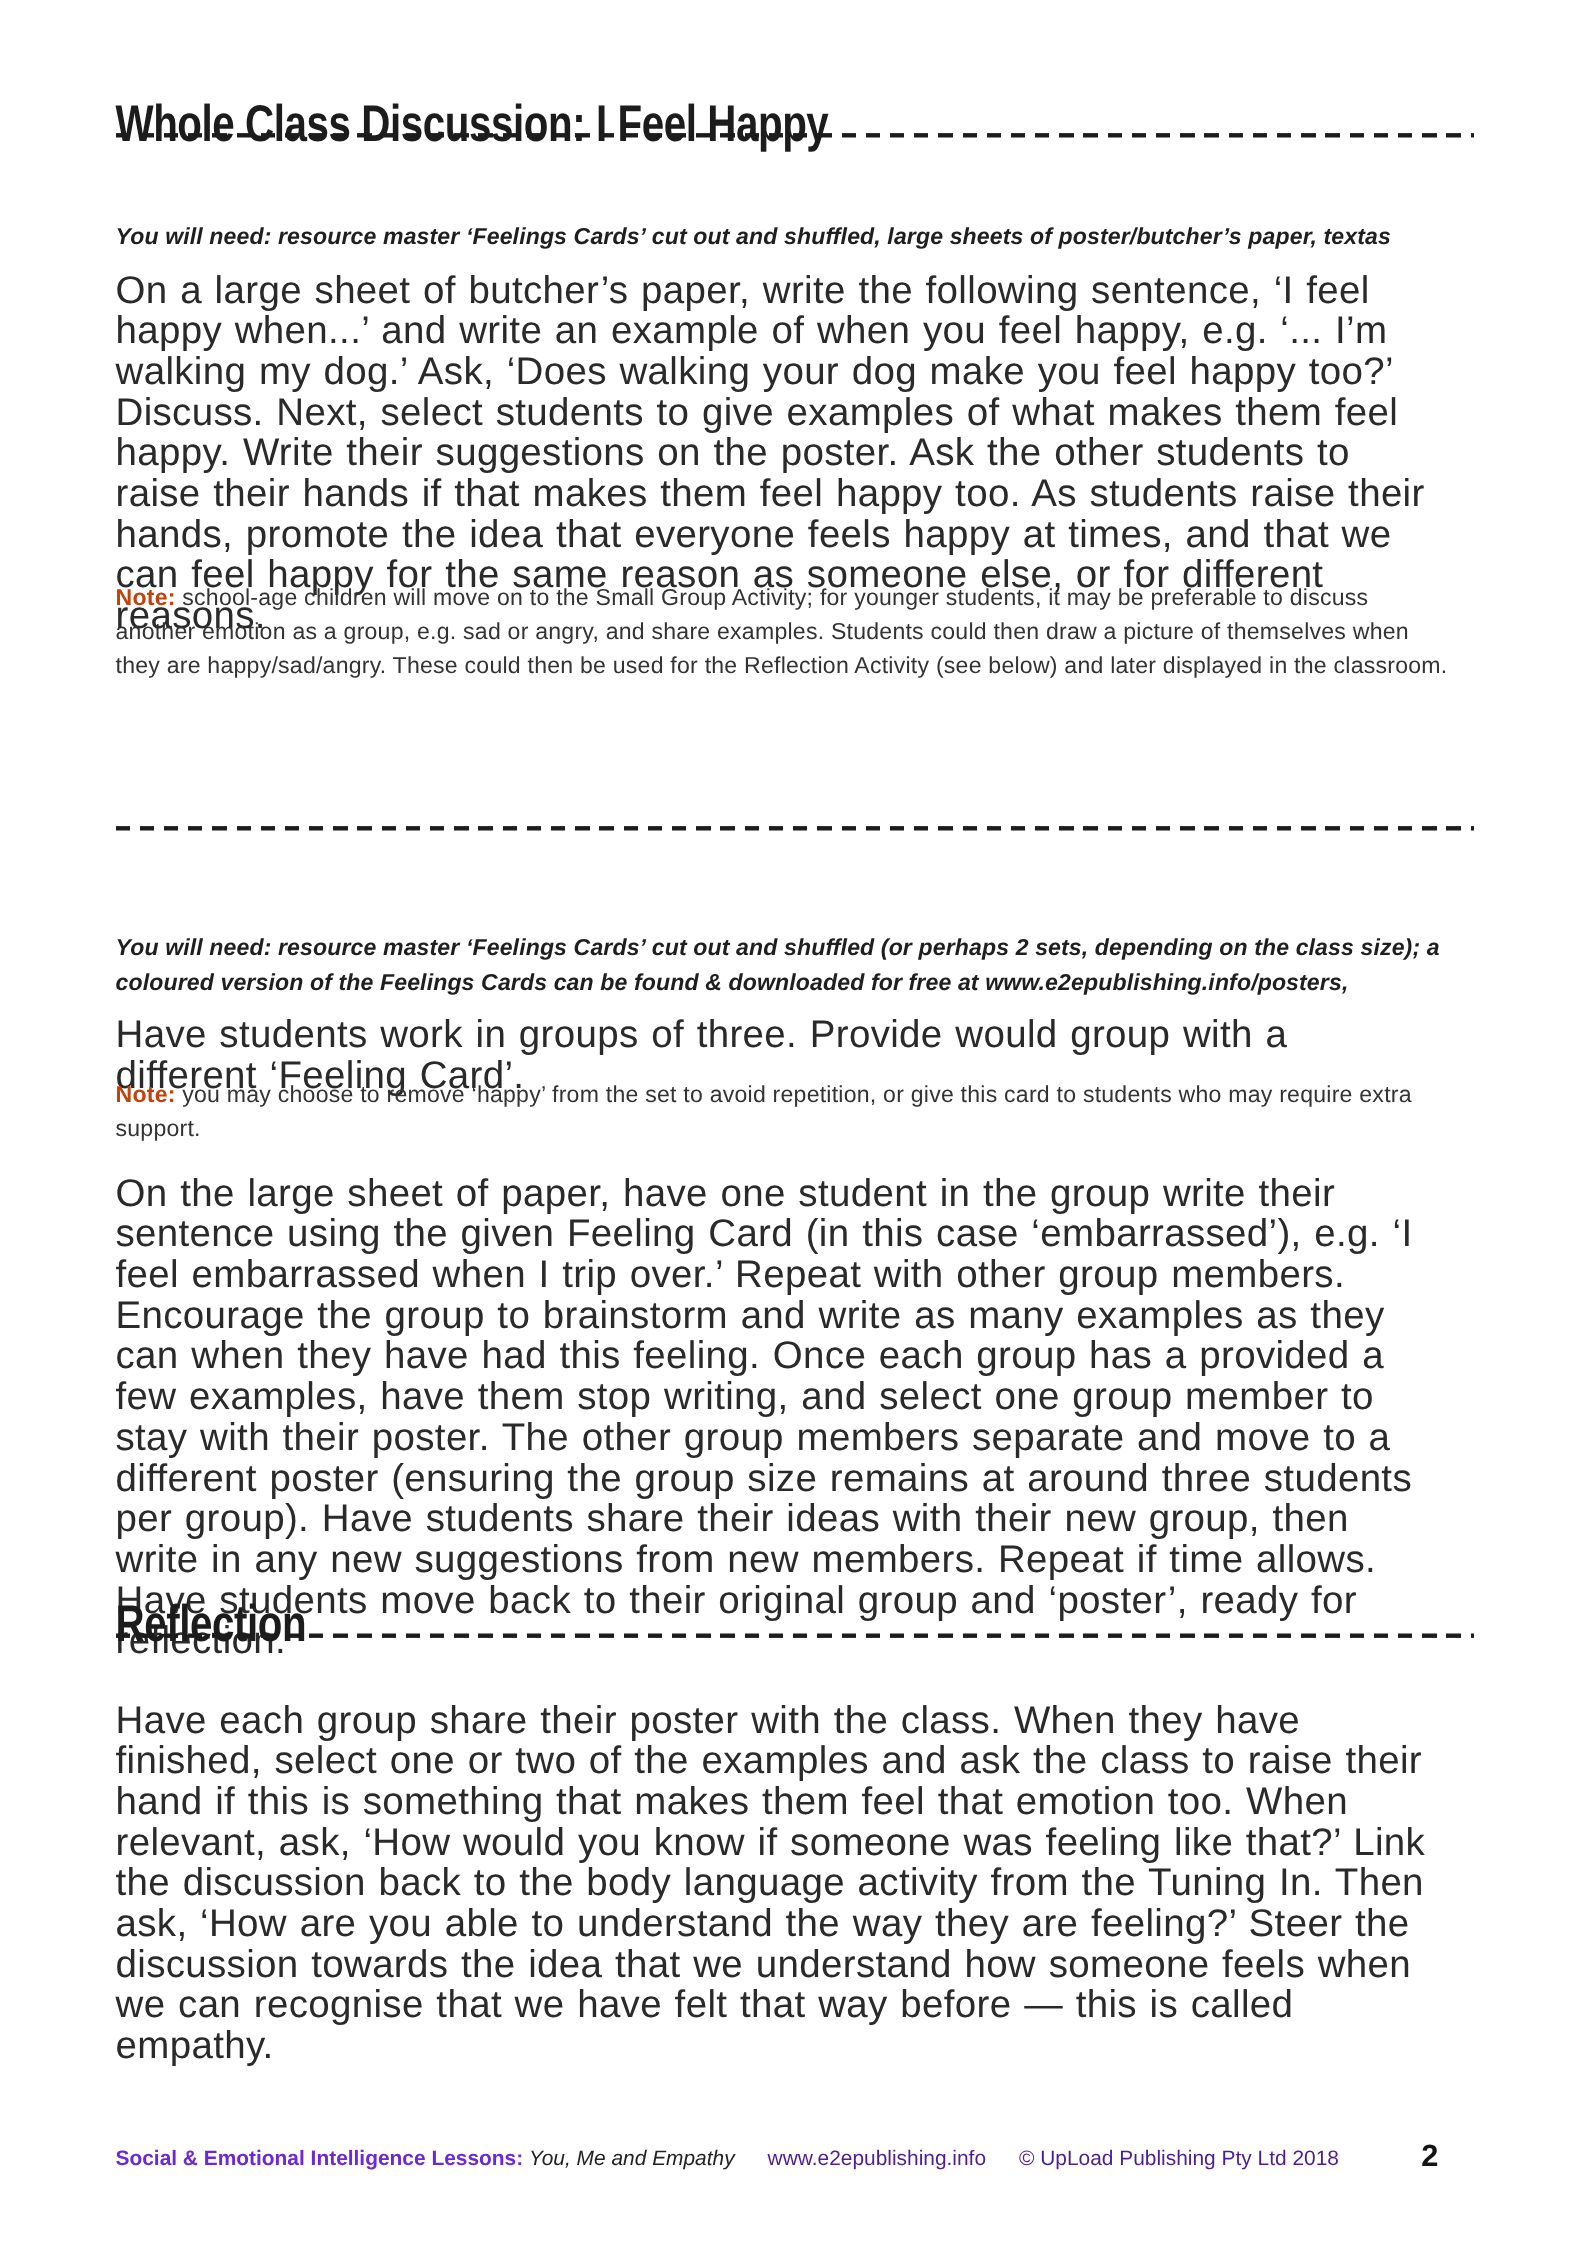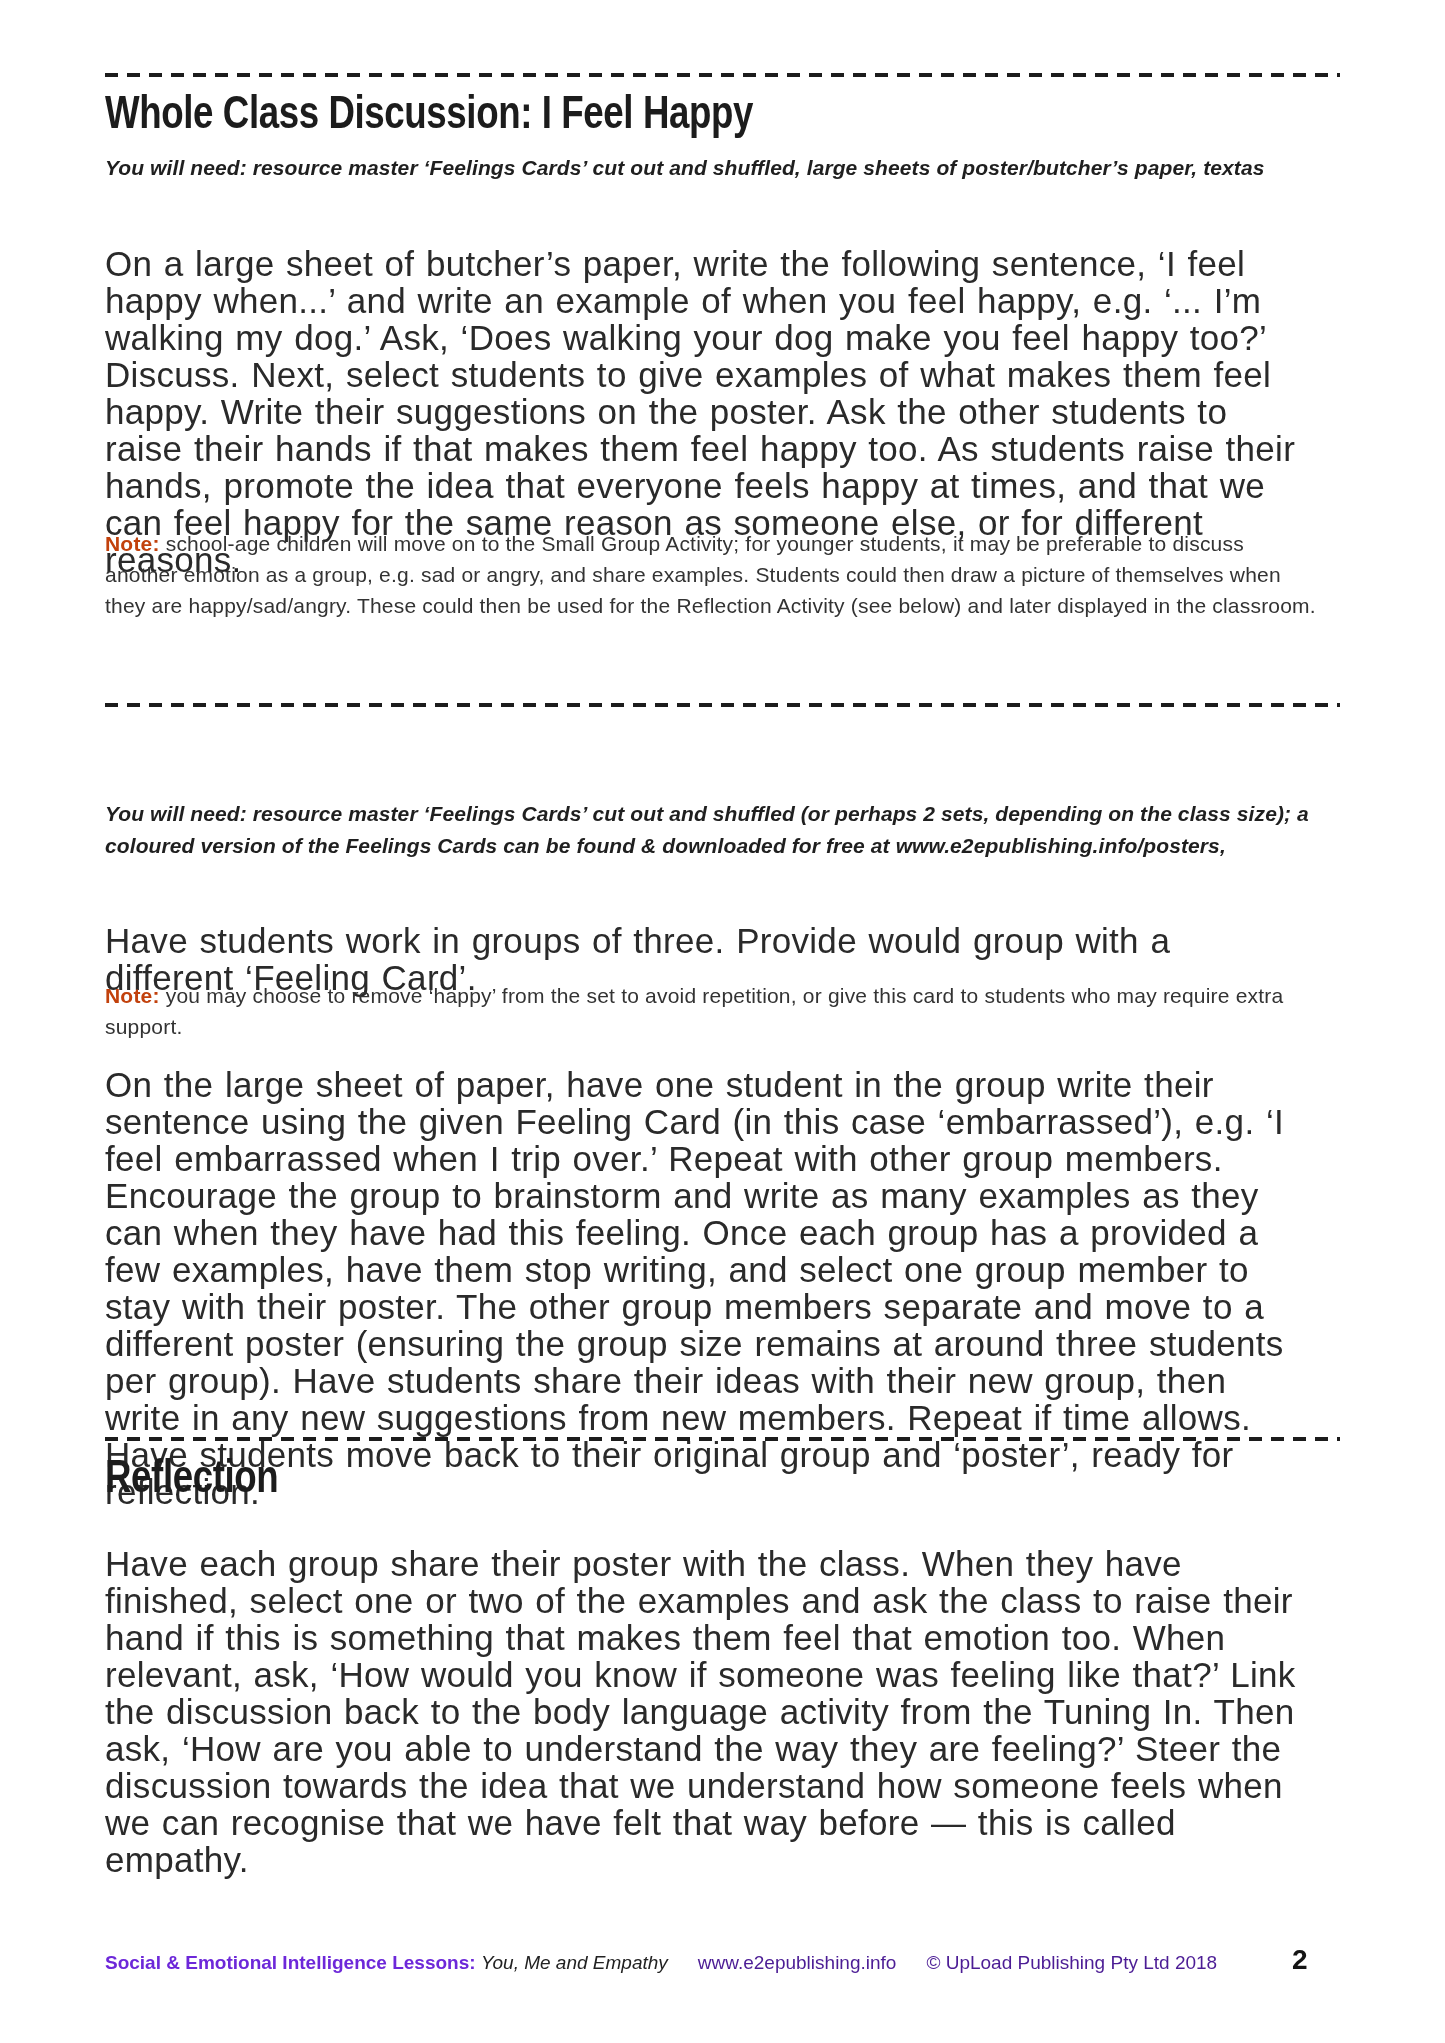--- a/index.html
+++ b/index.html
@@ -6,21 +6,21 @@
   .page {
     position: relative;
     width: 1445px;
     height: 2043px;
     margin: 0 auto;
     background: #ffffff;
     font-family: "Liberation Sans", sans-serif;
     color: #242424;
     overflow: hidden;
   }
-  .abs { position: absolute; left: 105px; }
+  .abs { position: absolute; left: 105px; margin-top: 48px; }
   .rule {
     width: 1235px;
     height: 4px;
     background: repeating-linear-gradient(to right, #1c1c1c 0 13px, transparent 13px 22px);
   }
   .heading {
     margin: 0;
     font-size: 47px;
     font-weight: 700;
     letter-spacing: -0.5px;

